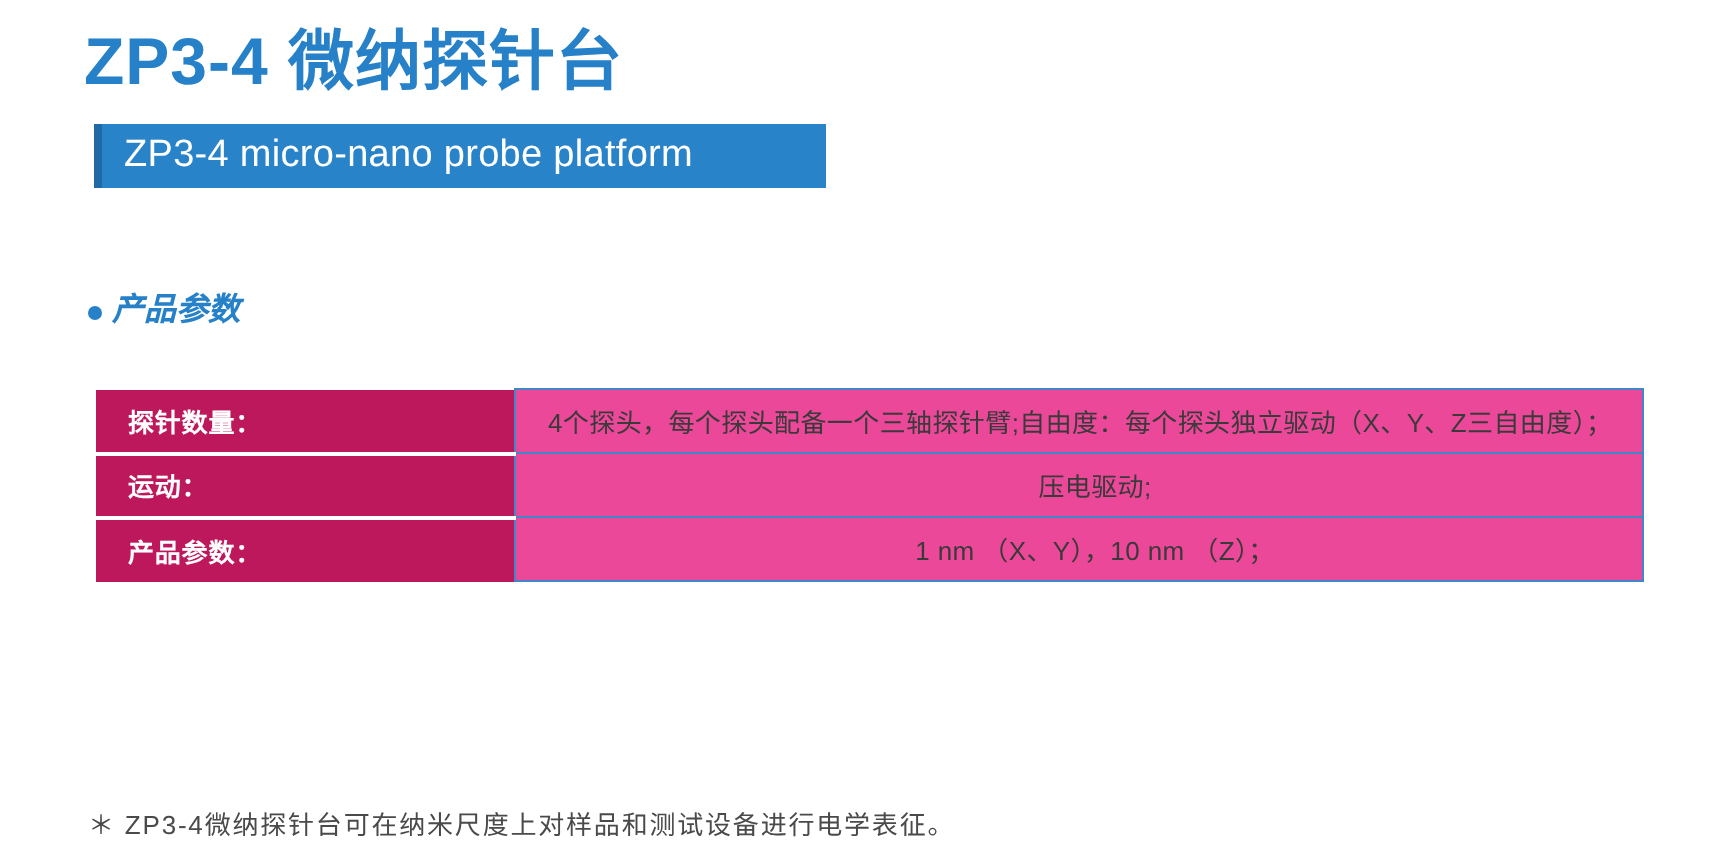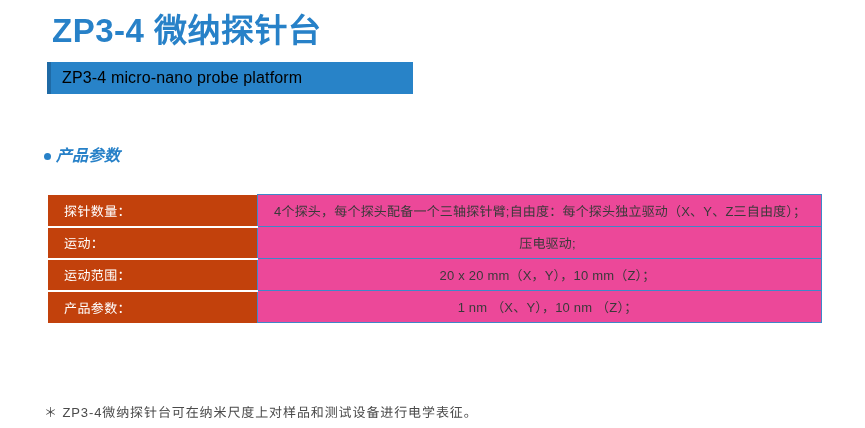--- a/index.html
+++ b/index.html
@@ -19,21 +19,21 @@
 
   
   .header {
     position: absolute;
     left: 0;
     top: 0;
     width: 865px;
   }
   .product-title {
     position: absolute;
-    left: 52px;
+    left: 42px;
     top: 9px;
     font-size: 33px;
     font-weight: bold;
     color: #2781c8;
     letter-spacing: 0.5px;
     line-height: 44px;
     white-space: nowrap;
   }
   .subtitle-bar {
     position: absolute;
@@ -41,22 +41,22 @@
     top: 62px;
     width: 366px;
     height: 32px;
     background: #2883c8;
     border-left: 4px solid #1f6aa5;
     box-sizing: border-box;
     display: flex;
     align-items: center;
   }
   .subtitle-text {
-    color: #000000;
-    font-size: 16px;
+    color: #ffffff;
+    font-size: 19px;
     line-height: 32px;
     padding-left: 11px;
     white-space: nowrap;
     letter-spacing: 0.15px;
   }
 
   
   .section-heading {
     position: absolute;
     left: 44px;
@@ -96,26 +96,27 @@
   .spec-table tr {
     height: 32px;
   }
   .spec-table td {
     padding: 0;
     vertical-align: middle;
     font-size: 13px;
   }
   td.key-cell {
     width: 193px;
-    background: #c2410c;
+    background: #be185d;
     color: #ffffff;
     padding-left: 16px;
     border-bottom: 2px solid #ffffff;
     letter-spacing: 0.4px;
     white-space: nowrap;
+    font-weight: bold;
   }
   tr:last-child td.key-cell {
     border-bottom: none;
   }
   td.val-cell {
     background: #ec4899;
     color: #3a3a3a;
     padding-left: 16px;
     border: 1px solid #3f87c8;
     border-top-width: 1px;
@@ -159,23 +160,19 @@
   <tbody>
     <tr>
       <td class="key-cell">探针数量：</td>
       <td class="val-cell">4个探头，每个探头配备一个三轴探针臂;自由度：每个探头独立驱动（X、Y、Z三自由度）；</td>
     </tr>
     <tr>
       <td class="key-cell">运动：</td>
       <td class="val-cell">压电驱动;</td>
     </tr>
     <tr>
-      <td class="key-cell">运动范围：</td>
-      <td class="val-cell">20 x 20 mm（X，Y），10 mm（Z）；</td>
-    </tr>
-    <tr>
       <td class="key-cell">产品参数：</td>
       <td class="val-cell">1 nm （X、Y），10 nm （Z）；</td>
     </tr>
   </tbody>
 </table>
 
 <div class="footnote">＊ ZP3-4微纳探针台可在纳米尺度上对样品和测试设备进行电学表征。</div>
 
 </body></html>

